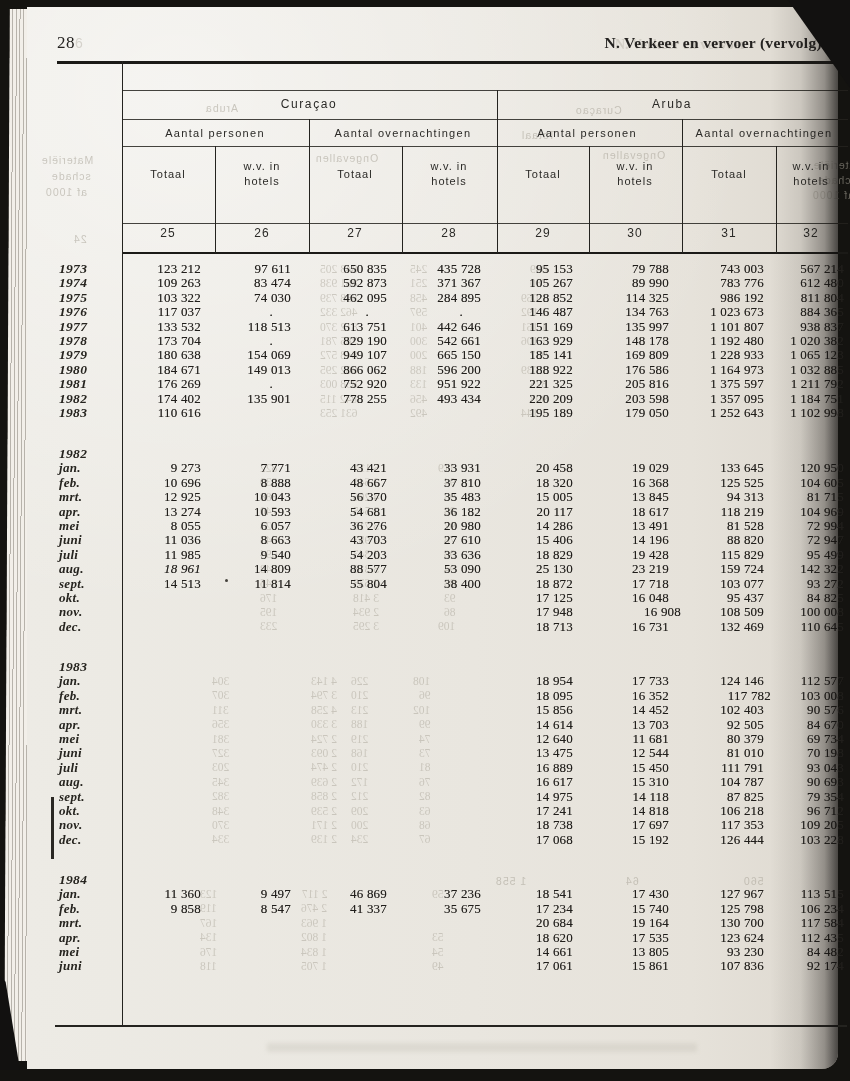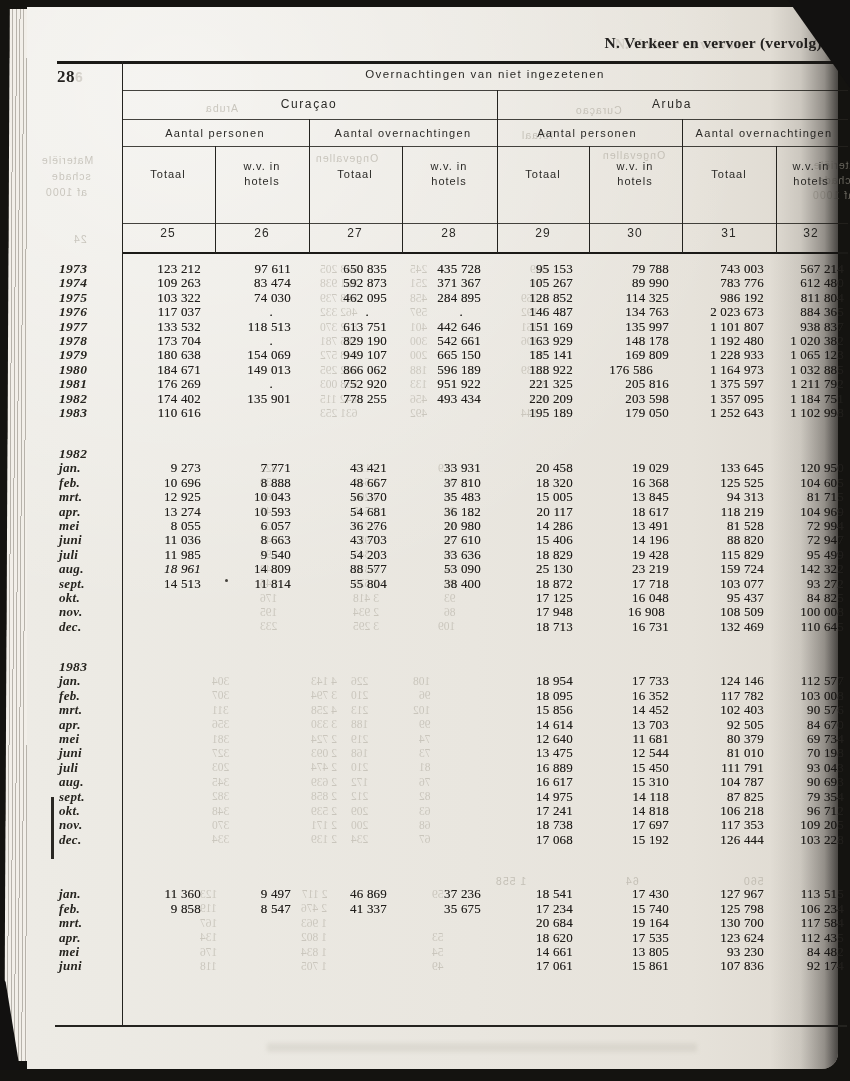--- a/index.html
+++ b/index.html
@@ -25,21 +25,21 @@
   #corner-bl{position:absolute;left:0;top:976px;width:20px;height:94px;background:#121110;
     clip-path:polygon(0 0,28% 6%,100% 100%,0 100%);}
   
   .hline,.vline{position:absolute;background:#24231f;}
   .hline{height:1px;}
   .vline{width:1.4px;}
   .thick{height:3px;background:#1b1a17;}
   .heavy{height:2.4px;background:#1b1a17;}
   .thin{opacity:.85;}
   
-  .pagenum{position:absolute;left:30px;top:26px;font-size:17px;font-weight:bold;color:#242220;letter-spacing:.5px;margin-top:34px;}
+  .pagenum{position:absolute;left:30px;top:26px;font-size:17px;font-weight:normal;color:#242220;letter-spacing:.5px;}
   .htitle{position:absolute;right:16px;top:27px;font-size:15.5px;font-weight:bold;color:#242220;
     white-space:nowrap;letter-spacing:.3px;}
   .sans{font-family:"Liberation Sans","DejaVu Sans",sans-serif;}
   .tbltitle{position:absolute;left:95px;width:726px;top:61px;text-align:center;
     font-size:11.5px;letter-spacing:1.4px;color:#2b2a27;}
   .island{position:absolute;top:90px;font-size:12px;letter-spacing:1.6px;color:#2b2a27;transform:translateX(-50%);}
   .group{position:absolute;top:120px;font-size:11px;letter-spacing:1.3px;color:#2b2a27;transform:translateX(-50%);white-space:nowrap;}
   .colhead{position:absolute;width:96px;text-align:center;font-size:11px;letter-spacing:1px;
     color:#2b2a27;line-height:15px;transform:translateX(-50%);}
   .colnum{position:absolute;top:219px;width:40px;text-align:center;font-size:12px;color:#2b2a27;
@@ -239,21 +239,20 @@
 
     <div class="vline" style="left:95px;top:54px;height:965px;"></div>
     <div class="vline" style="left:470px;top:83px;height:163px;"></div>
     <div class="vline" style="left:282px;top:112px;height:134px;"></div>
     <div class="vline" style="left:655px;top:112px;height:134px;"></div>
     <div class="vline" style="left:188px;top:139px;height:107px;"></div>
     <div class="vline" style="left:375px;top:139px;height:107px;"></div>
     <div class="vline" style="left:562px;top:139px;height:107px;"></div>
     <div class="vline" style="left:749px;top:139px;height:107px;"></div>
 
-    <div class="tbltitle sans">Overnachtingen van niet ingezetenen</div>
     <div class="island sans" style="left:282px;">Curaçao</div>
     <div class="island sans" style="left:645px;">Aruba</div>
     <div class="group sans" style="left:188px;">Aantal personen</div>
     <div class="group sans" style="left:376px;">Aantal overnachtingen</div>
     <div class="group sans" style="left:560px;">Aantal personen</div>
     <div class="group sans" style="left:737px;">Aantal overnachtingen</div>
     <div id="colheads">
         <div class="colhead sans" style="left: 141px; top: 160px;">Totaal</div>
         <div class="colnum sans" style="left: 141px;">25</div>
         <div class="colhead sans" style="left: 235px; top: 152px;">w.v. in<br>hotels</div>
@@ -307,21 +306,21 @@
           <span class="cell" style="right: 5px;">811 804</span>
         </div>
         <div class="trow" style="top: 298.2px;">
           <span class="rlabel seclabel">1976</span>
           <span class="cell" style="right: 648px;">117 037</span>
           <span class="cell" style="right: 576px;">.</span>
           <span class="cell" style="right: 480px;">.</span>
           <span class="cell" style="right: 386px;">.</span>
           <span class="cell" style="right: 276px;">146 487</span>
           <span class="cell" style="right: 180px;">134 763</span>
-          <span class="cell" style="right: 85px;">2 023 673</span>
+          <span class="cell" style="right: 85px;">1 023 673</span>
           <span class="cell" style="right: 5px;">884 365</span>
         </div>
         <div class="trow" style="top: 312.6px;">
           <span class="rlabel seclabel">1977</span>
           <span class="cell" style="right: 648px;">133 532</span>
           <span class="cell" style="right: 558px;">118 513</span>
           <span class="cell" style="right: 462px;">613 751</span>
           <span class="cell" style="right: 368px;">442 646</span>
           <span class="cell" style="right: 276px;">151 169</span>
           <span class="cell" style="right: 180px;">135 997</span>
@@ -348,23 +347,23 @@
           <span class="cell" style="right: 276px;">185 141</span>
           <span class="cell" style="right: 180px;">169 809</span>
           <span class="cell" style="right: 85px;">1 228 933</span>
           <span class="cell" style="right: 5px;">1 065 123</span>
         </div>
         <div class="trow" style="top: 355.8px;">
           <span class="rlabel seclabel">1980</span>
           <span class="cell" style="right: 648px;">184 671</span>
           <span class="cell" style="right: 558px;">149 013</span>
           <span class="cell" style="right: 462px;">866 062</span>
-          <span class="cell" style="right: 368px;">596 189</span>
+          <span class="cell" style="right: 368px;">596 200</span>
           <span class="cell" style="right: 276px;">188 922</span>
-          <span class="cell" style="right: 196px;">176 586</span>
+          <span class="cell" style="right: 180px;">176 586</span>
           <span class="cell" style="right: 85px;">1 164 973</span>
           <span class="cell" style="right: 5px;">1 032 885</span>
         </div>
         <div class="trow" style="top: 370.2px;">
           <span class="rlabel seclabel">1981</span>
           <span class="cell" style="right: 648px;">176 269</span>
           <span class="cell" style="right: 576px;">.</span>
           <span class="cell" style="right: 462px;">752 920</span>
           <span class="cell" style="right: 368px;">951 922</span>
           <span class="cell" style="right: 276px;">221 325</span>
@@ -496,21 +495,21 @@
         <div class="trow" style="top: 584px;">
           <span class="rlabel">okt.</span>
           <span class="cell" style="right: 276px;">17 125</span>
           <span class="cell" style="right: 180px;">16 048</span>
           <span class="cell" style="right: 85px;">95 437</span>
           <span class="cell" style="right: 5px;">84 825</span>
         </div>
         <div class="trow" style="top: 598.4px;">
           <span class="rlabel">nov.</span>
           <span class="cell" style="right: 276px;">17 948</span>
-          <span class="cell" style="right: 184px;">16 908</span>
+          <span class="cell" style="right: 168px;">16 908</span>
           <span class="cell" style="right: 85px;">108 509</span>
           <span class="cell" style="right: 5px;">100 008</span>
         </div>
         <div class="trow" style="top: 612.8px;">
           <span class="rlabel">dec.</span>
           <span class="cell" style="right: 276px;">18 713</span>
           <span class="cell" style="right: 180px;">16 731</span>
           <span class="cell" style="right: 85px;">132 469</span>
           <span class="cell" style="right: 5px;">110 645</span>
         </div>
@@ -521,21 +520,21 @@
           <span class="rlabel">jan.</span>
           <span class="cell" style="right: 276px;">18 954</span>
           <span class="cell" style="right: 180px;">17 733</span>
           <span class="cell" style="right: 85px;">124 146</span>
           <span class="cell" style="right: 5px;">112 577</span>
         </div>
         <div class="trow" style="top: 681.8px;">
           <span class="rlabel">feb.</span>
           <span class="cell" style="right: 276px;">18 095</span>
           <span class="cell" style="right: 180px;">16 352</span>
-          <span class="cell" style="right: 85px;">117 782</span>
+          <span class="cell" style="right: 78px;">117 782</span>
           <span class="cell" style="right: 5px;">103 008</span>
         </div>
         <div class="trow" style="top: 696.2px;">
           <span class="rlabel">mrt.</span>
           <span class="cell" style="right: 276px;">15 856</span>
           <span class="cell" style="right: 180px;">14 452</span>
           <span class="cell" style="right: 85px;">102 403</span>
           <span class="cell" style="right: 5px;">90 576</span>
         </div>
         <div class="trow" style="top: 710.6px;">
@@ -593,20 +592,23 @@
           <span class="cell" style="right: 180px;">17 697</span>
           <span class="cell" style="right: 85px;">117 353</span>
           <span class="cell" style="right: 5px;">109 205</span>
         </div>
         <div class="trow" style="top: 825.8px;">
           <span class="rlabel">dec.</span>
           <span class="cell" style="right: 276px;">17 068</span>
           <span class="cell" style="right: 180px;">15 192</span>
           <span class="cell" style="right: 85px;">126 444</span>
           <span class="cell" style="right: 5px;">103 228</span>
+        </div>
+        <div class="trow" style="top: 866px;">
+          <span class="rlabel seclabel">1984</span>
         </div>
         <div class="trow" style="top: 880.4px;">
           <span class="rlabel">jan.</span>
           <span class="cell" style="right: 648px;">11 360</span>
           <span class="cell" style="right: 558px;">9 497</span>
           <span class="cell" style="right: 462px;">46 869</span>
           <span class="cell" style="right: 368px;">37 236</span>
           <span class="cell" style="right: 276px; text-align: right;">18 541</span>
           <span class="cell" style="right: 180px;">17 430</span>
           <span class="cell" style="right: 85px; text-align: center;">127 967</span>

